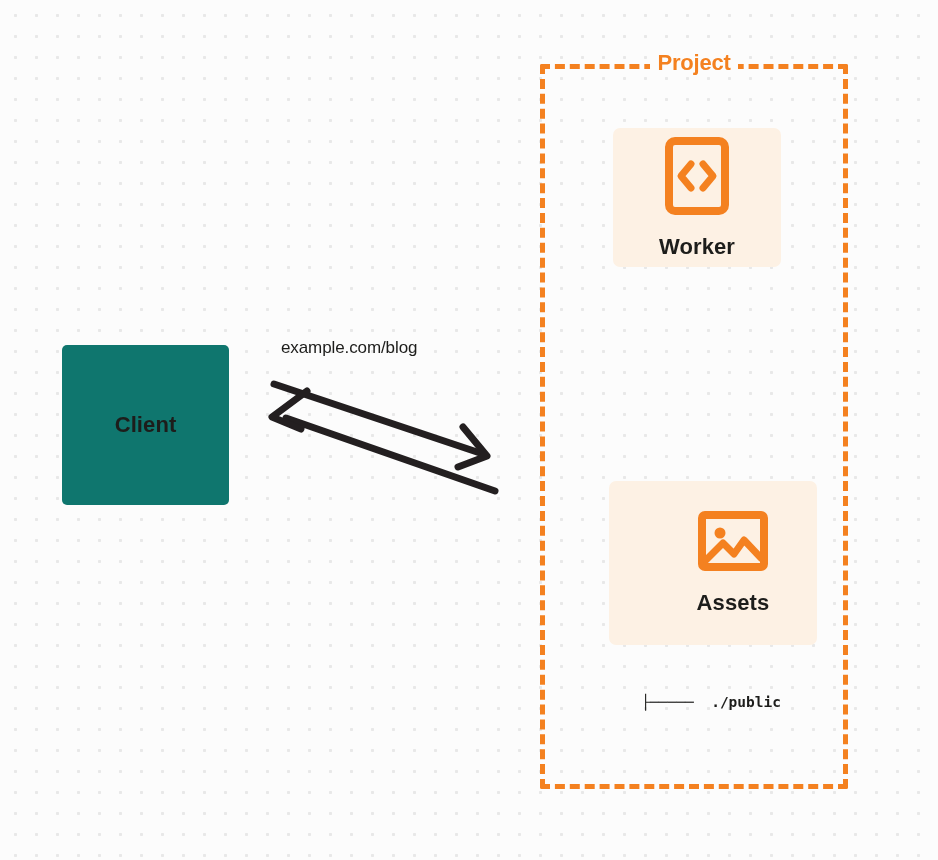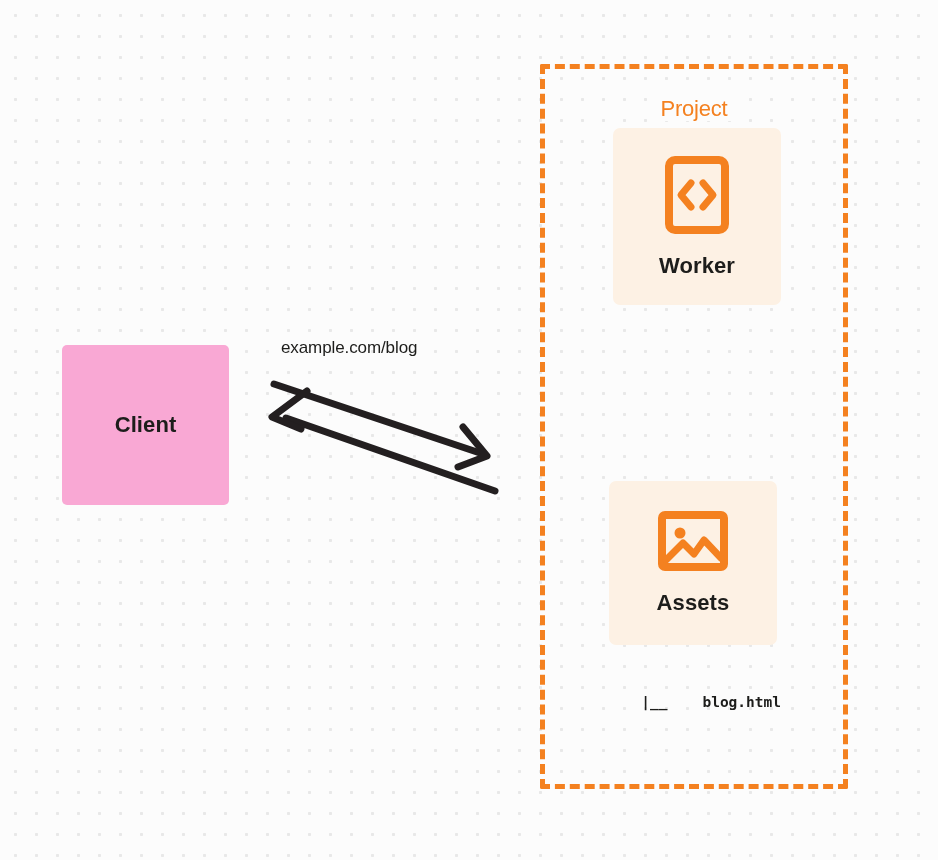--- a/index.html
+++ b/index.html
@@ -23,21 +23,21 @@
     background-image: radial-gradient(circle, #e8e8e8 1.4px, rgba(0,0,0,0) 1.5px);
     background-size: 21px 21px;
     background-position: 5px 5px;
   }
 
   
   #client-node {
     position: absolute;
     left: 62px; top: 345px;
     width: 167px; height: 160px;
-    background: #f9a8d4;
+    background: #0f766e;
     border-radius: 5px;
     display: flex;
     align-items: center;
     justify-content: center;
   }
   #client-node .node-label {
     font-size: 22px;
     font-weight: bold;
     color: #1d1d1b;
     letter-spacing: .1px;
@@ -67,42 +67,41 @@
     border: 5px dashed #f48120;
     box-sizing: border-box;
     border-radius: 2px;
   }
   #project-title {
     position: absolute;
     left: 540px; top: 50px;
     width: 308px;
     text-align: center;
     font-size: 22px;
-    font-weight: normal;
+    font-weight: bold;
     color: #f48120;
     letter-spacing: -.2px;
-    margin-top: 46px;
   }
   #project-title span {
     background: #fcfcfc;
     padding: 0 7px;
   }
 
   
   .service-card {
     position: absolute;
     background: #fdf1e4;
     border-radius: 7px;
     display: flex;
     flex-direction: column;
     align-items: center;
     justify-content: center;
   }
-  #worker-node { left: 613px; top: 128px; width: 168px; height: 177px; }
-  #assets-node { left: 609px; top: 481px; width: 168px; height: 164px; }
+  #worker-node { left: 613px; top: 128px; width: 168px; height: 139px; }
+  #assets-node { left: 609px; top: 481px; width: 168px; height: 164px; padding-left: 40px; }
   .service-card .node-label {
     font-size: 22px;
     font-weight: bold;
     color: #1d1d1b;
     letter-spacing: .1px;
     margin-top: 18px;
   }
   .service-card .node-icon { line-height: 0; }
 
   
@@ -164,15 +163,15 @@
     <svg width="72" height="62" viewBox="0 0 72 62">
       <rect x="5" y="5" width="62" height="52" rx="3" ry="3" fill="none" stroke="#f48120" stroke-width="8"></rect>
       <circle cx="23" cy="23" r="5.5" fill="#f48120"></circle>
       <polyline points="9,50 26,33 37,44 47,30 64,48" fill="none" stroke="#f48120" stroke-width="7" stroke-linecap="round" stroke-linejoin="round"></polyline>
     </svg>
   </span>
   <span class="node-label">Assets</span>
 </div>
 
 <div id="assets-file-tree">
-  <span class="tree-row">   |__    blog.html</span>
+  <span class="tree-row">├─────  ./public</span>
   
 </div>
 
 </body></html>

